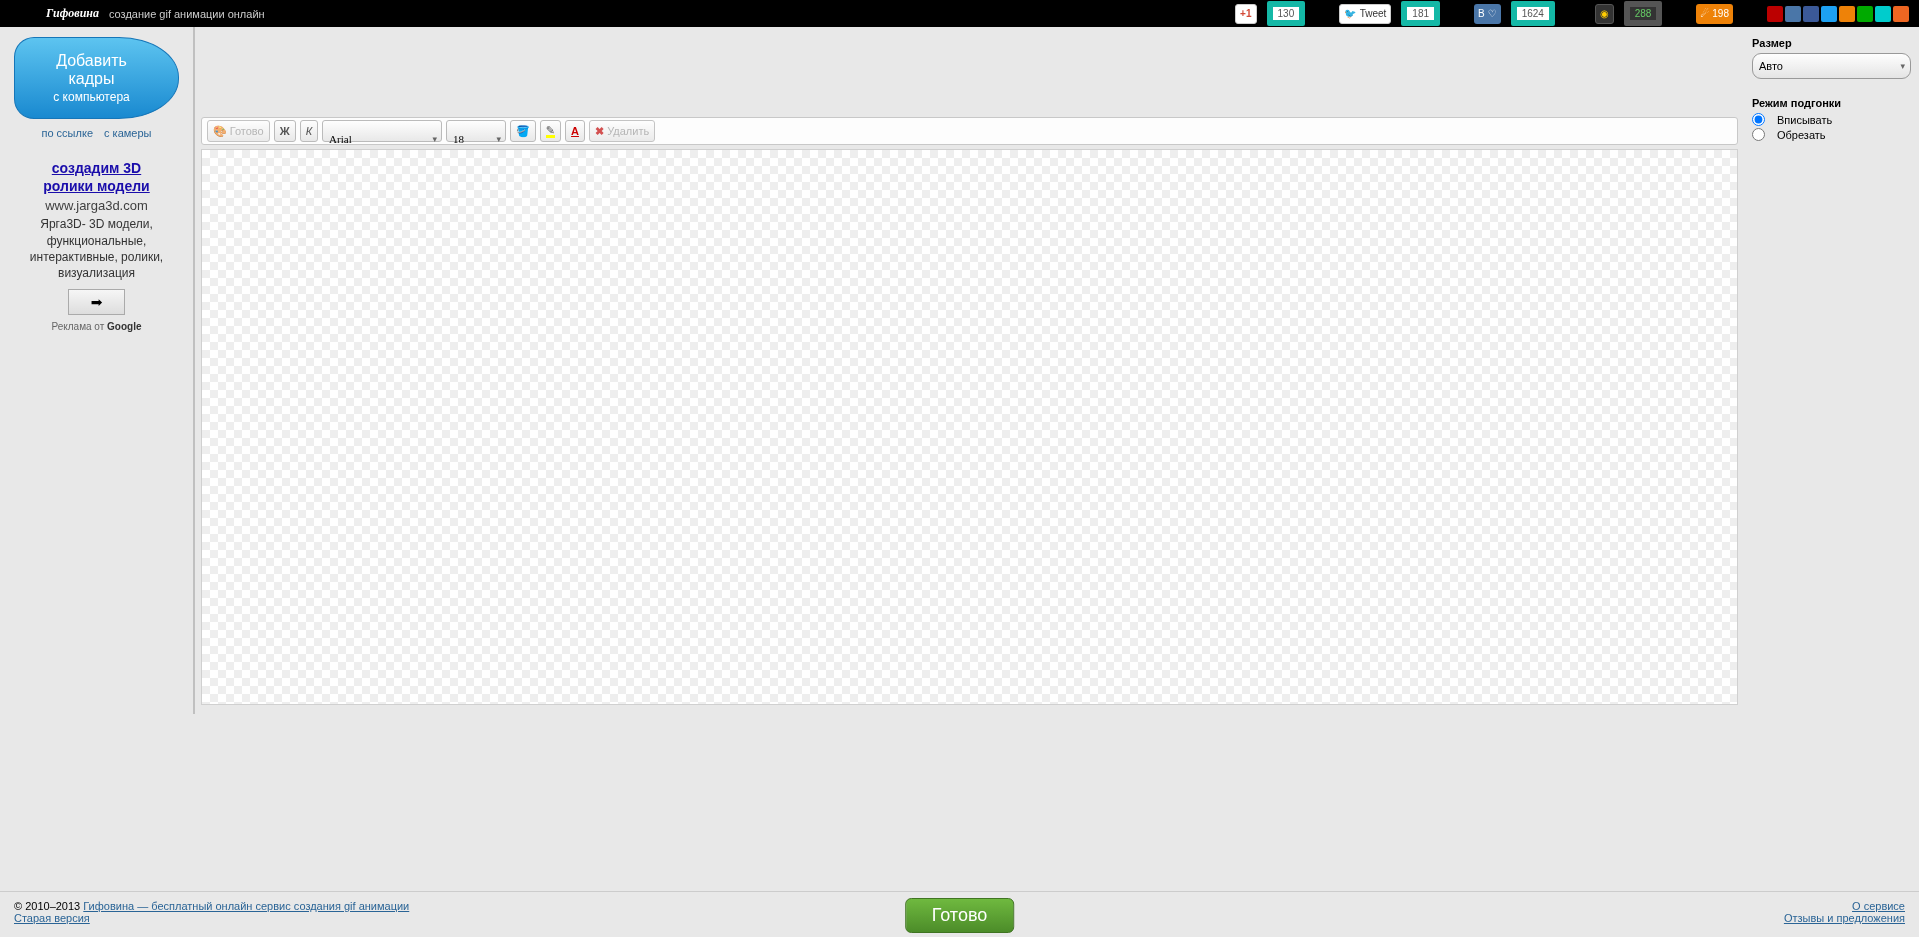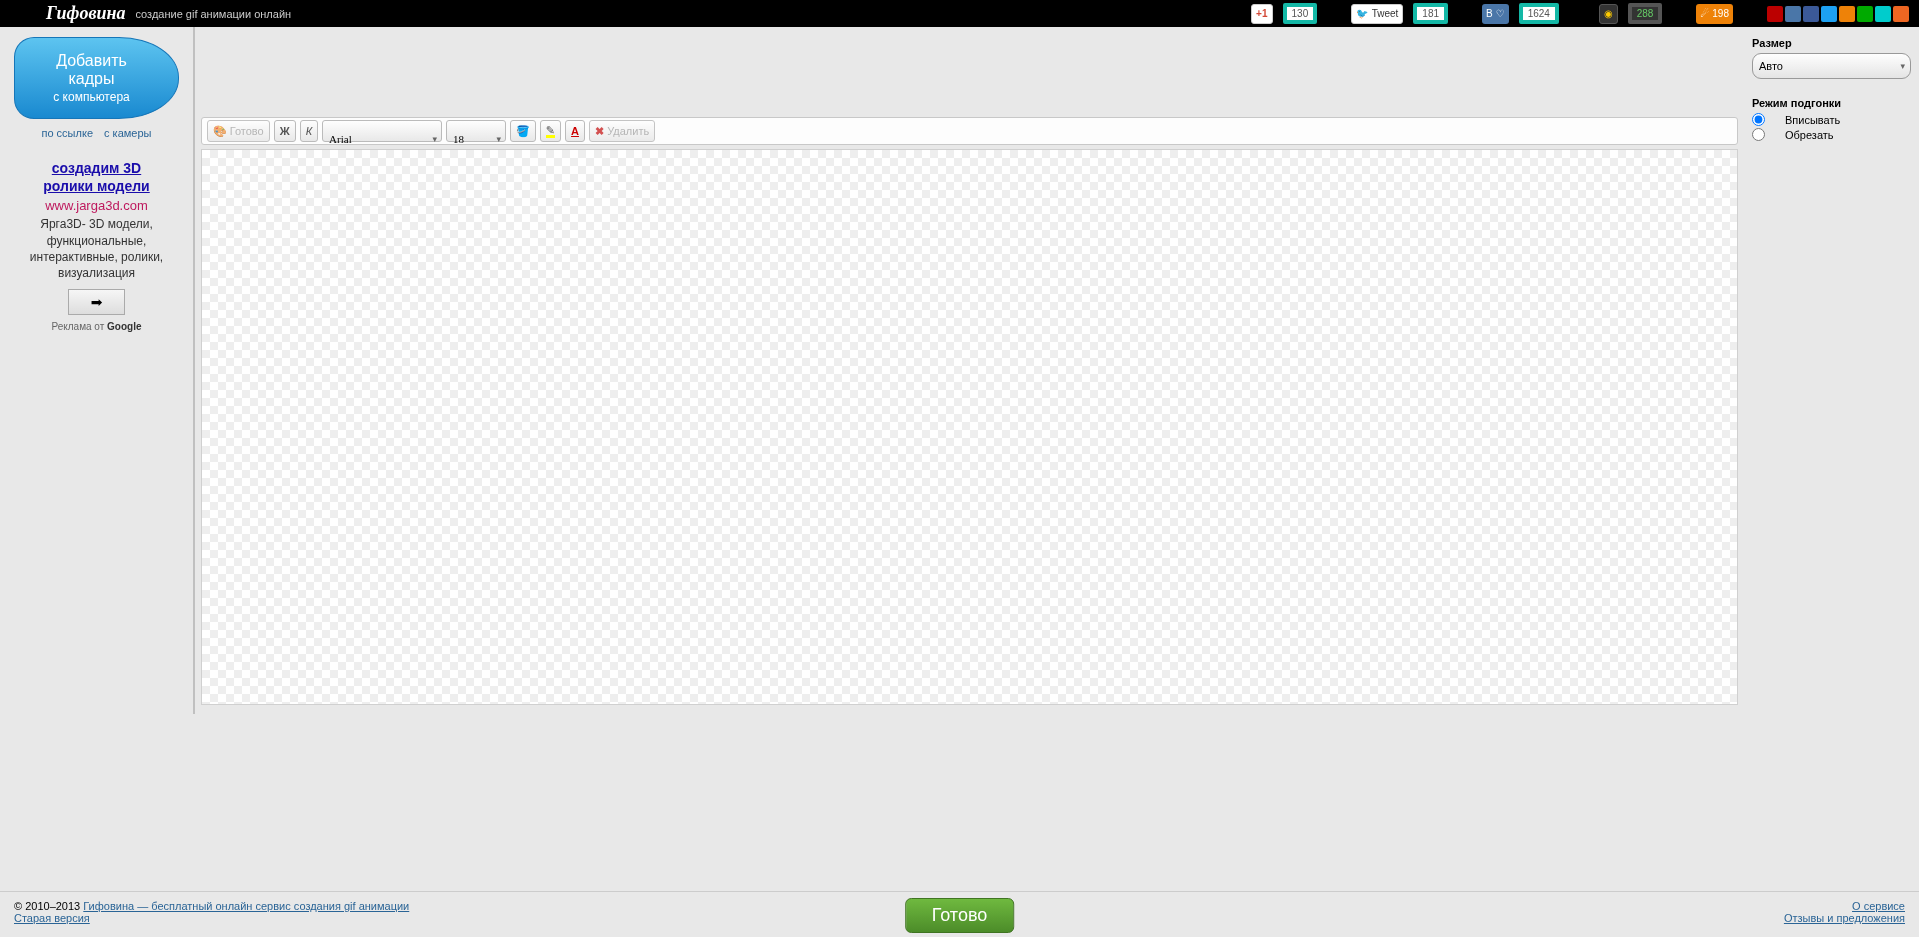--- a/index.html
+++ b/index.html
@@ -1,24 +1,24 @@
 <!DOCTYPE html>
 <html><head>
 <meta charset="utf-8">
 <style>
 * { margin: 0; padding: 0; box-sizing: border-box; }
 body { font-family: Arial, sans-serif; font-size: 12px; background: #e8e8e8; overflow: hidden; width: 1919px; height: 937px; position: relative; }
 
 
 .header { background: #000; height: 27px; display: flex; align-items: center; padding: 0 10px 0 46px; color: #fff; }
-.logo { font-style: italic; font-size: 18px; font-weight: bold; margin-right: 10px; font-family: Georgia, serif; }
+.logo { font-style: italic; font-size: 12px; font-weight: bold; margin-right: 10px; font-family: Georgia, serif; }
 .tagline { font-size: 11px; color: #ccc; }
 .social-widgets { margin-left: auto; display: flex; gap: 8px; align-items: center; }
 .social-btn { display: inline-flex; align-items: center; background: #fff; border: 1px solid #ccc; border-radius: 3px; height: 20px; padding: 0 4px; font-size: 10px; color: #333; gap: 3px; cursor: pointer; }
-.social-count { background: #fff; border: 4px solid #14b8a6; border-radius: 2px; padding: 1px 5px; font-size: 10px; color: #555; margin-left: 2px; }
+.social-count { background: #fff; border: 6px solid #14b8a6; border-radius: 2px; padding: 1px 5px; font-size: 10px; color: #555; margin-left: 2px; }
 .gplus { color: #d34836; font-weight: bold; }
 .twitter { color: #1da1f2; }
 .vk { background: #4a76a8; color: #fff; border: none; }
 .ok { background: #ee8208; color: #fff; border: none; }
 .icon-small { width: 16px; height: 16px; display: inline-block; border-radius: 2px; cursor: pointer; }
 .social-icons { display: flex; gap: 2px; align-items: center; }
 
 
 .main-wrap { display: flex; height: 687px; }
 .sidebar { width: 195px; background: #e8e8e8; border-right: 2px solid #c0c0c0; padding: 10px 14px; }
@@ -28,21 +28,21 @@
 
 .add-frames-btn { background: linear-gradient(180deg, #5dc4f0 0%, #1989d0 100%); color: #fff; border-radius: 20px 60px 60px 20px / 20px 40px 40px 20px; padding: 14px 30px 14px 20px; text-align: center; cursor: pointer; margin-bottom: 8px; border: 1px solid #1676b8; position: relative; }
 .add-frames-title { font-size: 16px; }
 .add-frames-sub { font-size: 12px; margin-top: 2px; }
 .sub-links { text-align: center; font-size: 11px; }
 .sub-links a { color: #2a6496; text-decoration: none; margin: 0 4px; }
 
 
 .ad-block { margin-top: 20px; text-align: center; font-size: 12px; }
 .ad-title { color: #1a0dab; text-decoration: underline; font-weight: bold; font-size: 14px; line-height: 1.3; }
-.ad-url { color: #be185d; font-size: 13px; margin: 3px 0; }
+.ad-url { color: #404040; font-size: 13px; margin: 3px 0; }
 .ad-desc { color: #333; font-size: 12px; line-height: 1.35; }
 .ad-arrow { display: inline-block; border: 1px solid #aaa; background: linear-gradient(#f6f6f6,#ddd); padding: 4px 22px; margin-top: 8px; cursor: pointer; font-size: 14px; }
 .ad-footer { font-size: 10px; color: #666; margin-top: 6px; }
 .ad-footer b { color: #333; }
 
 
 .toolbar { background: #fdfdfd; border: 1px solid #c8c8c8; border-radius: 3px; margin: 90px 6px 4px 6px; padding: 3px 5px; display: flex; align-items: center; gap: 4px; height: 28px; }
 .tb-btn { border: 1px solid #bbb; background: linear-gradient(#fefefe,#e8e8e8); border-radius: 3px; height: 22px; padding: 0 5px; display: inline-flex; align-items: center; cursor: pointer; font-size: 11px; color: #555; gap: 3px; }
 .tb-btn.disabled { color: #aaa; cursor: default; opacity: 0.85; }
 .tb-select { border: 1px solid #bbb; border-radius: 3px; height: 22px; padding: 16px 18px 0 6px; font-size: 11px; background: linear-gradient(#fefefe,#e8e8e8); position: relative; display: inline-flex; align-items: center; cursor: pointer; font-family: Liberation Serif, serif; }
@@ -55,21 +55,21 @@
 
 .canvas { margin: 0 6px; height: 556px; background: #fff; border: 1px solid #d0d0d0; 
   background-image: linear-gradient(45deg, #eee 25%, transparent 25%), linear-gradient(-45deg, #eee 25%, transparent 25%), linear-gradient(45deg, transparent 75%, #eee 75%), linear-gradient(-45deg, transparent 75%, #eee 75%);
   background-size: 16px 16px; background-position: 0 0, 0 8px, 8px -8px, -8px 0; }
 
 
 .panel-label { font-weight: bold; margin-bottom: 4px; font-size: 11px; }
 .panel-select { width: 100%; border: 1px solid #999; background: linear-gradient(#fefefe,#e4e4e4); border-radius: 9px; height: 26px; padding: 0 18px 0 6px; font-size: 11px; position: relative; display: flex; align-items: center; cursor: pointer; }
 .panel-select::after { content: "▾"; position: absolute; right: 5px; font-size: 9px; color: #666; }
 .panel-group { margin-bottom: 18px; }
-.radio-row { display: flex; align-items: center; gap: 20px; margin: 2px 0; font-size: 11px; }
+.radio-row { display: flex; align-items: center; gap: 12px; margin: 2px 0; font-size: 11px; }
 
 
 .footer { position: absolute; bottom: 0; left: 0; right: 0; background: #e8e8e8; border-top: 1px solid #ccc; padding: 8px 14px; display: flex; align-items: flex-start; font-size: 11px; height: 46px; }
 .footer a { color: #2a6496; text-decoration: underline; }
 .footer-left { flex: 1; }
 .footer-right { text-align: right; }
 .ready-btn { position: absolute; left: 50%; transform: translateX(-50%); top: 6px; background: linear-gradient(180deg,#6fb93f,#4c8c29); color: #fff; font-size: 18px; padding: 6px 26px; border-radius: 6px; border: 1px solid #3f7421; cursor: pointer; }
 </style>
 </head>
 <body>

